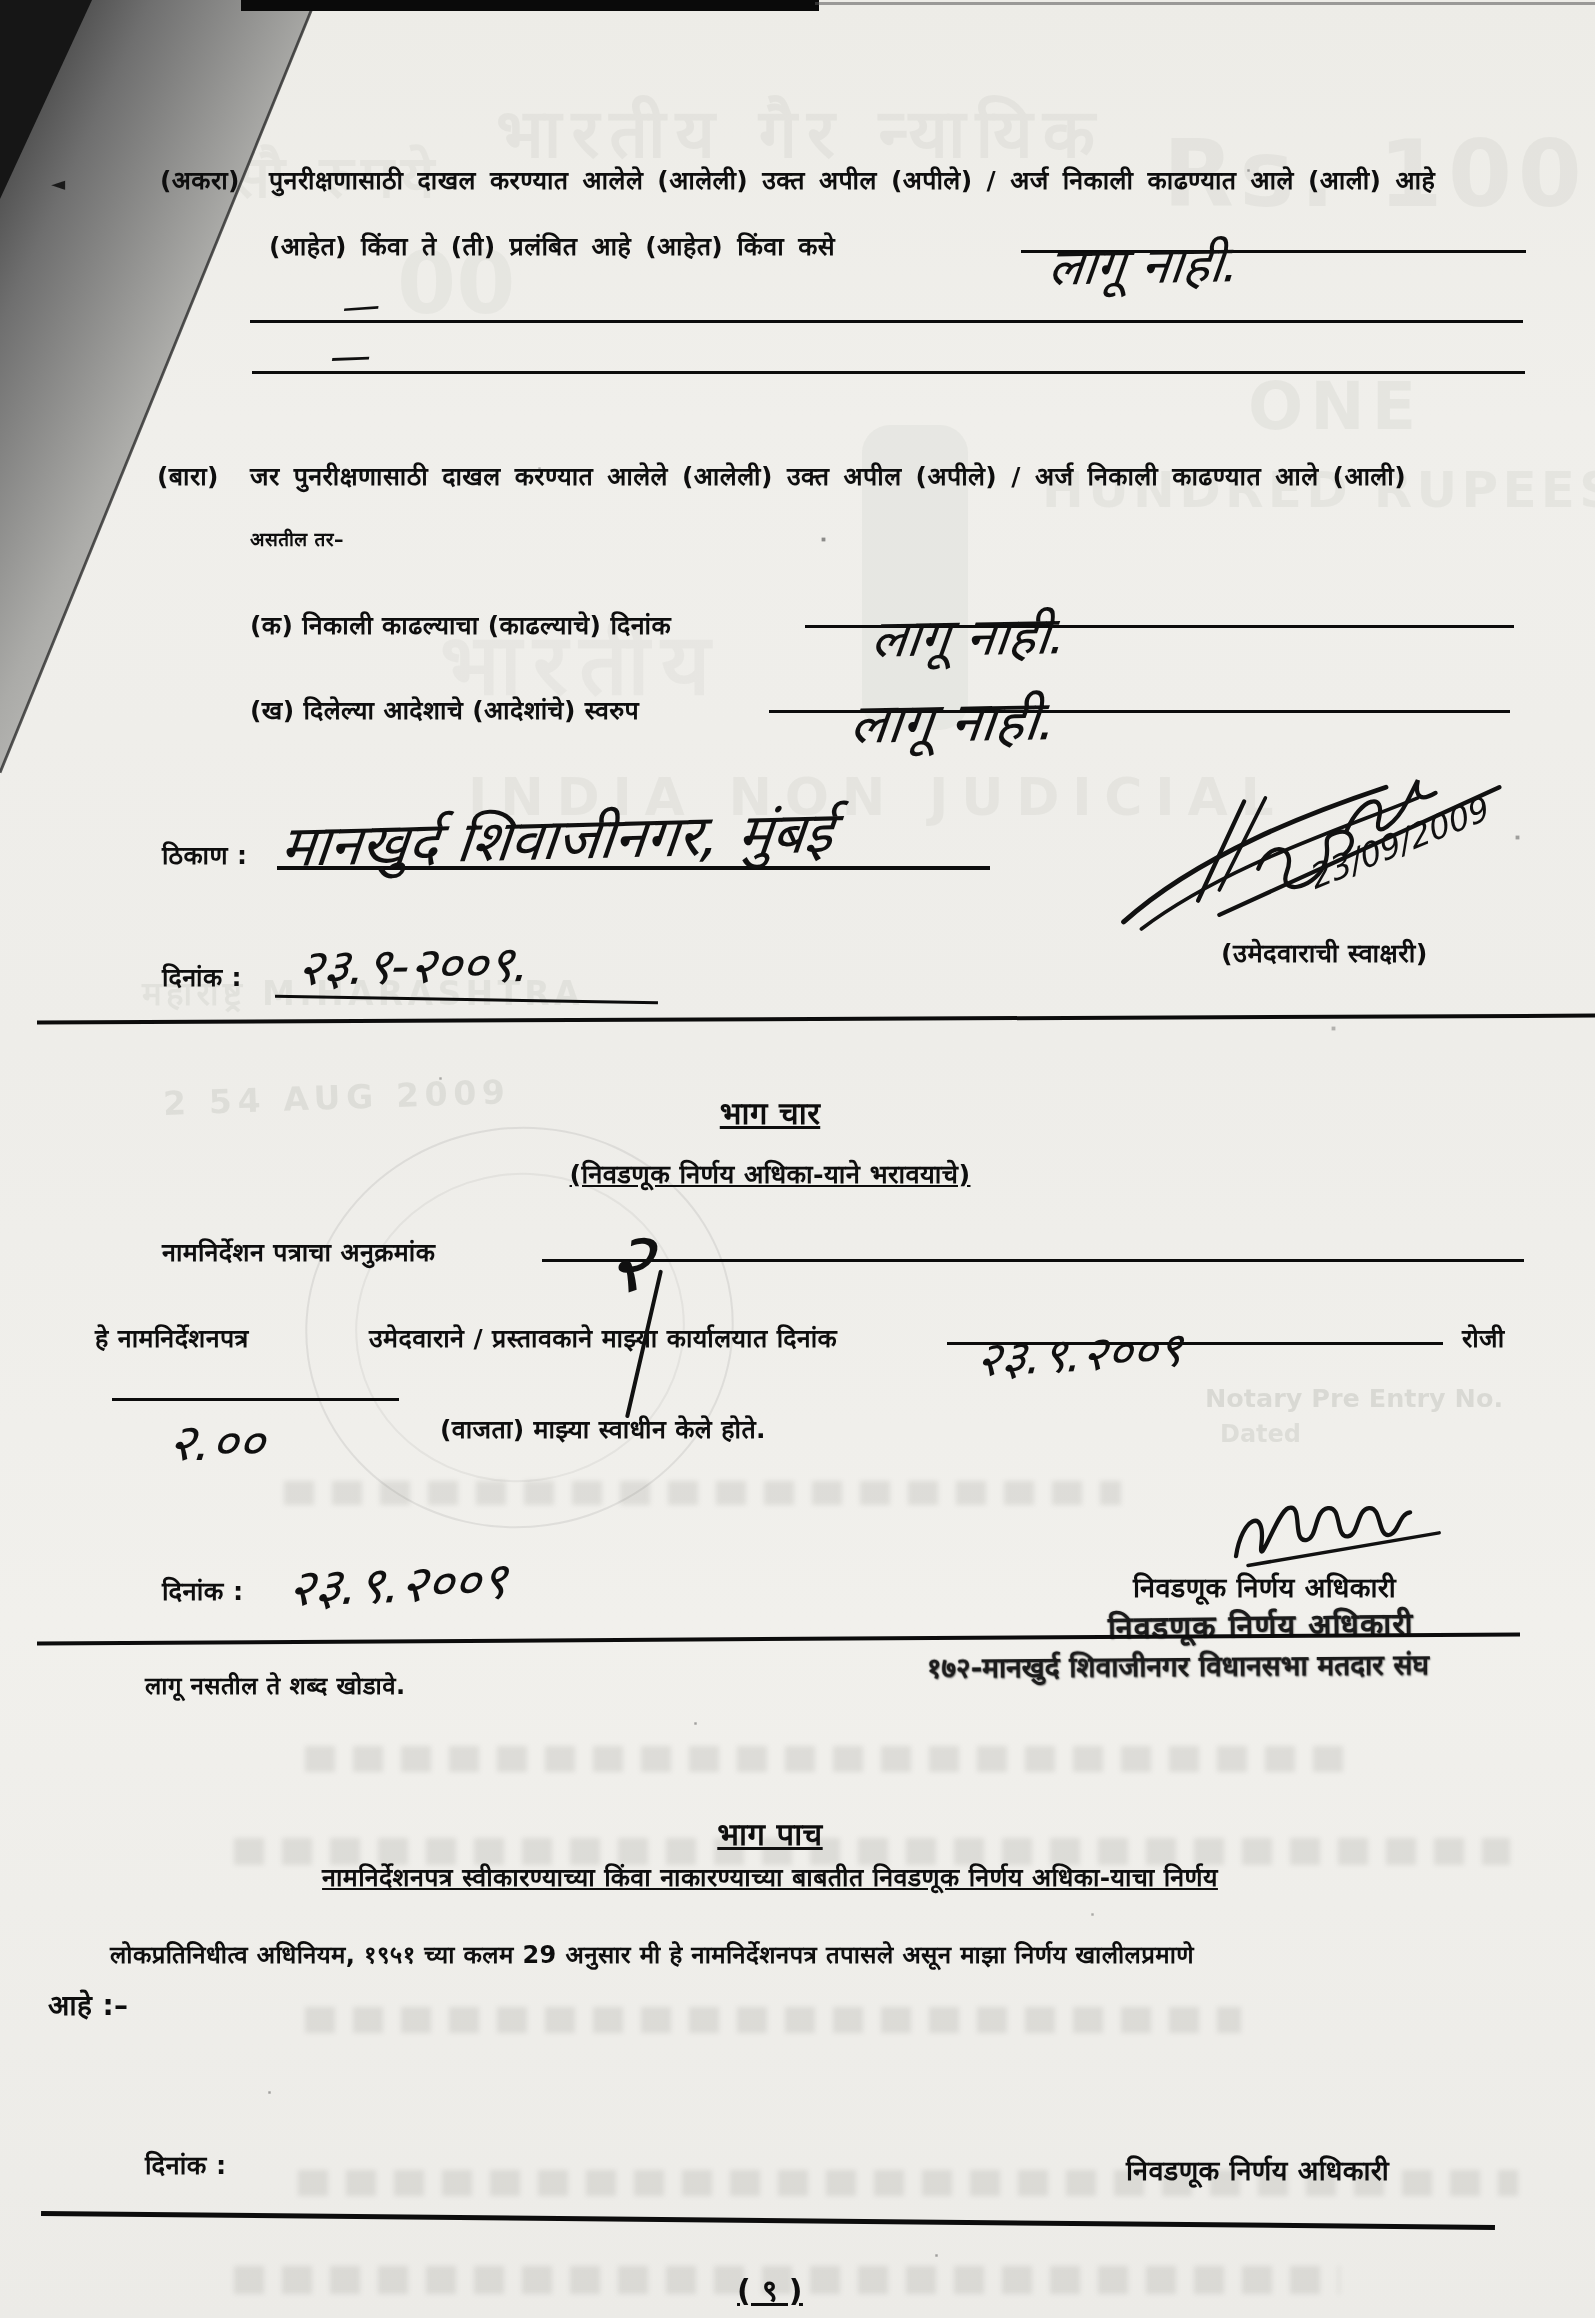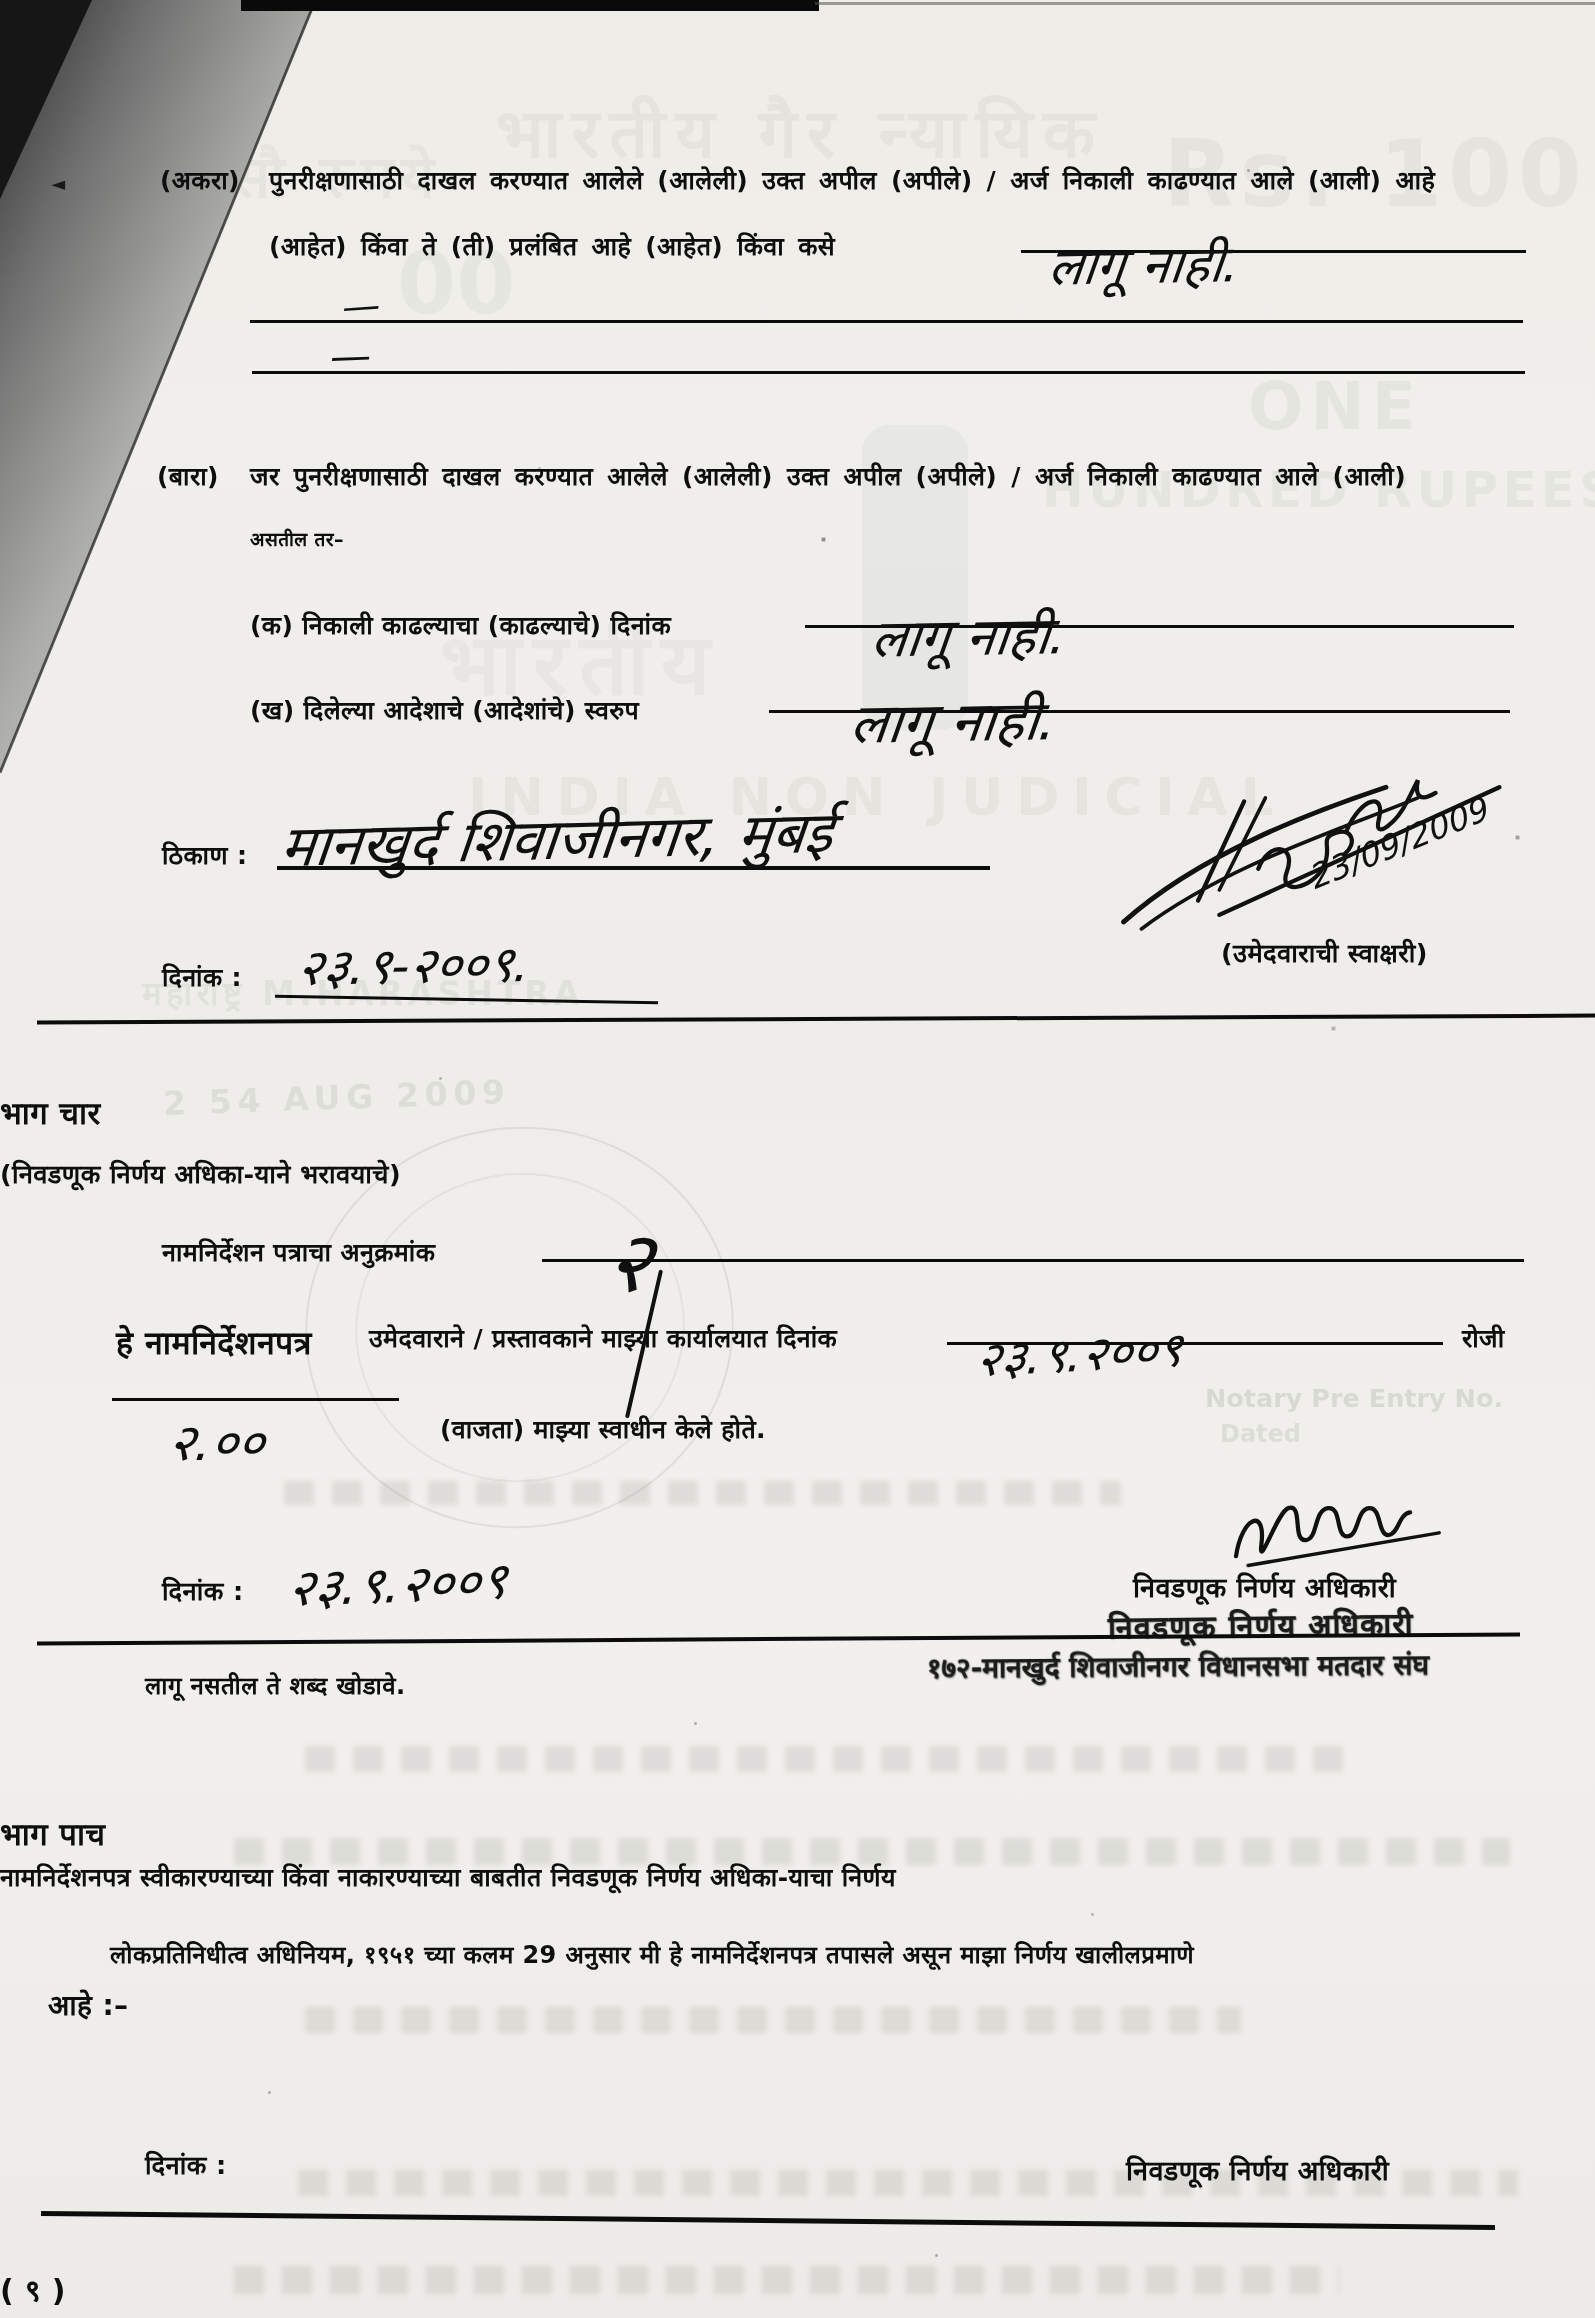--- a/index.html
+++ b/index.html
@@ -10,21 +10,21 @@
   }
   .t{position:absolute;white-space:nowrap;font-weight:700;letter-spacing:0.4px;}
   .hw{position:absolute;white-space:nowrap;font-style:italic;font-weight:500;color:#101010;
       transform:skewX(-7deg);}
   .line{position:absolute;background:#0c0c0c;height:2.8px;}
   .wm{position:absolute;white-space:nowrap;color:#9fa399;font-weight:700;}
   .stamp{position:absolute;white-space:nowrap;font-weight:800;color:#1b1b1b;
          text-shadow:0.7px 0.7px 1.4px rgba(20,20,20,.55),-0.7px 0 0.7px rgba(20,20,20,.35);}
   .bleed{position:absolute;filter:blur(2.8px);opacity:.5;
          background:repeating-linear-gradient(90deg,rgba(105,105,98,.28) 0 30px,rgba(105,105,98,0) 30px 48px);}
-  .centerband{position:absolute;left:0;width:1524px;text-align:left;}
+  .centerband{position:absolute;left:8px;width:1524px;text-align:center;text-decoration:underline;}
   .ellipse{position:absolute;border-radius:50%;border:2.1px solid rgba(70,72,66,.10);}
 </style>
 </head>
 <body>
 
 <div class="page">
 
   <div class="wm" style="left:496px;top:84px;font-size:68px;letter-spacing:10px;opacity:.12;">भारतीय गैर न्यायिक</div>
   <div class="wm" style="left:1163px;top:121px;font-size:92px;letter-spacing:5.7px;opacity:.12;">Rs. 100</div>
   <div class="wm" style="left:113px;top:135px;font-size:58px;letter-spacing:7px;opacity:.11;">एक सौ रुपये</div>
@@ -103,21 +103,21 @@
 
   <div class="line" style="left:37px;top:1017px;width:1559px;height:4.3px;transform:rotate(-.25deg);"></div>
 
   <div class="centerband t" style="top:1091px;font-size:31px;">भाग चार</div>
   <div class="centerband t" style="top:1156px;font-size:25.5px;font-weight:600;">(निवडणूक निर्णय अधिका-याने भरावयाचे)</div>
 
   <div class="t" style="left:162px;top:1234px;font-size:25px;">नामनिर्देशन  पत्राचा  अनुक्रमांक</div>
   <div class="line" style="left:542px;top:1259px;width:982px;"></div>
   <div class="hw" style="left:608px;top:1200px;font-size:85px;transform:skewX(-6deg) rotate(3deg);">२</div>
 
-  <div class="t" style="left:116px;top:1320px;font-size:32px;">हे  नामनिर्देशनपत्र</div>
+  <div class="t" style="left:95px;top:1320px;font-size:25px;">हे  नामनिर्देशनपत्र</div>
   <div class="t" style="left:369px;top:1320px;font-size:25px;">उमेदवाराने / प्रस्तावकाने  माझ्या  कार्यालयात  दिनांक</div>
   <div style="position:absolute;left:642px;top:1268px;width:4.3px;height:152px;background:#111;transform:rotate(13deg);border-radius:2.1px;"></div>
   <div class="line" style="left:947px;top:1342px;width:496px;"></div>
   <div class="hw" style="left:977px;top:1320px;font-size:48px;transform:skewX(-7deg) rotate(-3deg);">२३.९.२००९</div>
   <div class="t" style="left:1462px;top:1320px;font-size:25px;">रोजी</div>
 
   <div class="line" style="left:112px;top:1398px;width:287px;"></div>
   <div class="hw" style="left:169px;top:1405px;font-size:51px;transform:skewX(-6deg);">२.००</div>
   <div class="t" style="left:440px;top:1411px;font-size:25px;">(वाजता)  माझ्या  स्वाधीन  केले  होते.</div>
 

